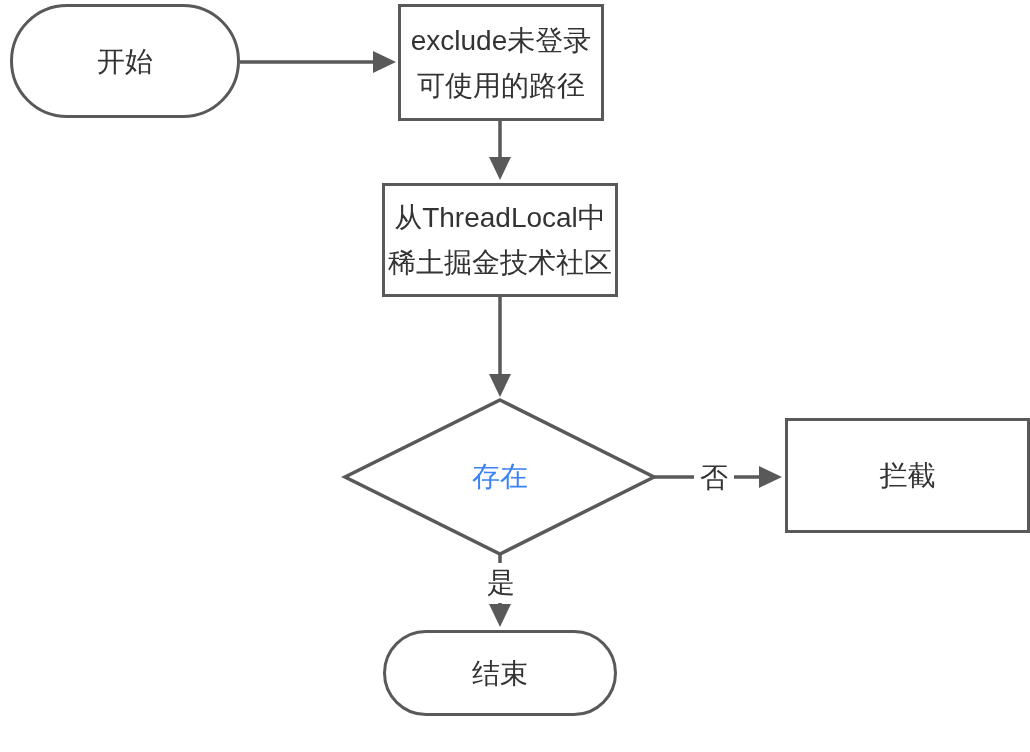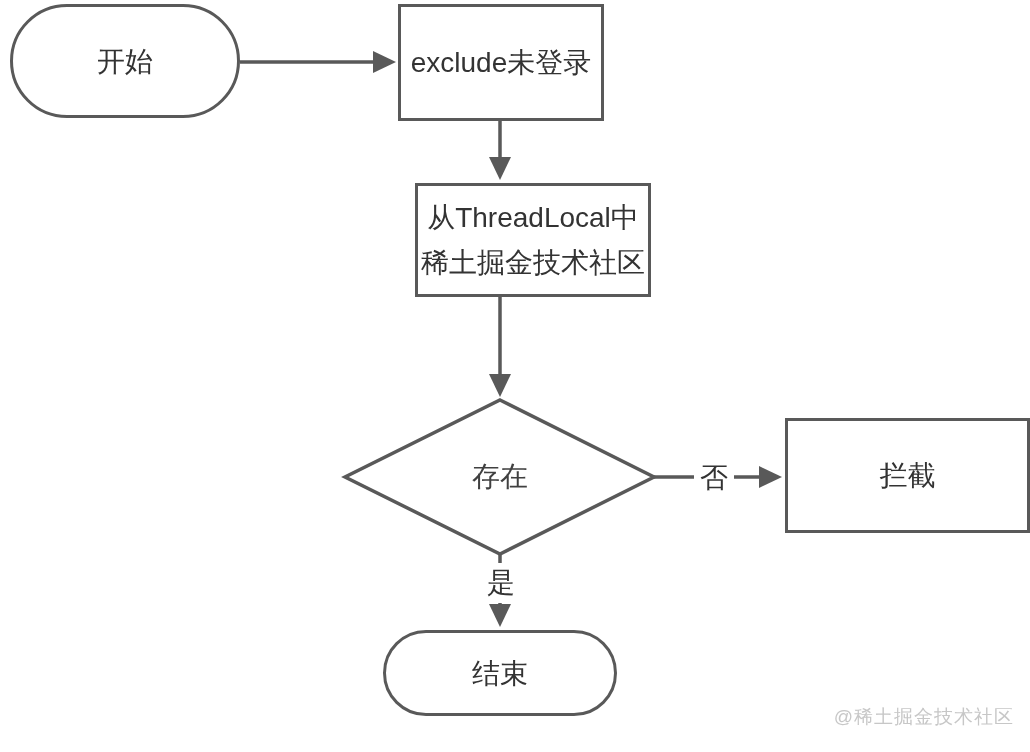--- a/index.html
+++ b/index.html
@@ -11,25 +11,25 @@
   .node {
     position:absolute; box-sizing:border-box; z-index:2;
     border:3.5px solid #595959; background:#ffffff;
     display:flex; flex-direction:column; align-items:center; justify-content:center;
     color:#333333; font-size:28px; text-align:center;
   }
   .node .line { line-height:45px; white-space:nowrap; }
   .stadium { border-radius:60px; }
   #node-start       { left:10px;  top:4px;   width:230px; height:114px; border-radius:57px; }
   #node-exclude     { left:398px; top:4px;   width:206px; height:117px; }
-  #node-threadlocal { left:382px; top:183px; width:236px; height:114px;margin-left:33px; }
+  #node-threadlocal { left:382px; top:183px; width:236px; height:114px; }
   #node-intercept   { left:785px; top:418px; width:245px; height:115px; }
   #node-end         { left:383px; top:630px; width:234px; height:86px; border-radius:58px; }
   .diamond-label {
-    position:absolute; z-index:2; color:#404040; font-size:28px;
+    position:absolute; z-index:2; color:#3b82f6; font-size:28px;
     transform:translate(-50%,-50%); white-space:nowrap;
   }
   #label-exists { left:500px; top:477px; }
   .edge-label {
     position:absolute; z-index:3; background:#ffffff; color:#333333;
     font-size:28px; padding:1px 6px; transform:translate(-50%,-50%); white-space:nowrap;
   }
   #label-no  { left:714px; top:478px; }
   #label-yes { left:501px; top:583px; }
   .watermark {
@@ -61,20 +61,21 @@
     <line x1="500" y1="554" x2="500" y2="608" stroke="#595959" stroke-width="3.5"></line>
     <polygon points="500,627 489,604 511,604" fill="#595959"></polygon>
   </svg>
 
   <div class="node stadium" id="node-start">
     <div class="line">开始</div>
   </div>
 
   <div class="node" id="node-exclude">
     <div class="line">exclude未登录</div>
+    <div class="line">可使用的路径</div>
   </div>
 
   <div class="node" id="node-threadlocal">
     <div class="line">从ThreadLocal中</div>
     <div class="line">稀土掘金技术社区</div>
   </div>
 
   <div class="diamond-label" id="label-exists">存在</div>
 
   <div class="node" id="node-intercept">
@@ -82,15 +83,14 @@
   </div>
 
   <div class="node stadium" id="node-end">
     <div class="line">结束</div>
   </div>
 
   <div class="edge-label" id="label-no">否</div>
 
   <div class="edge-label" id="label-yes">是</div>
 
-  <div class="watermark">@稀土掘金技术社区</div>
 
 </div>
 
 </body></html>

